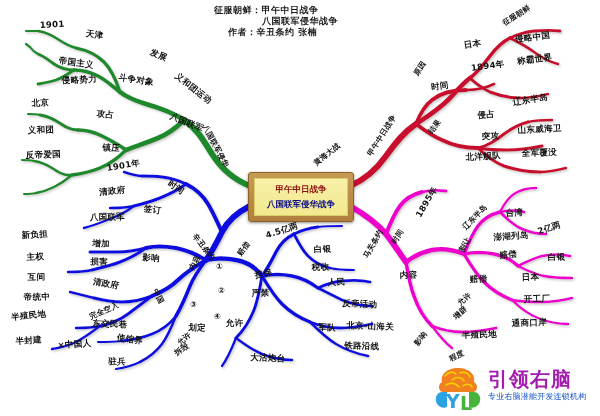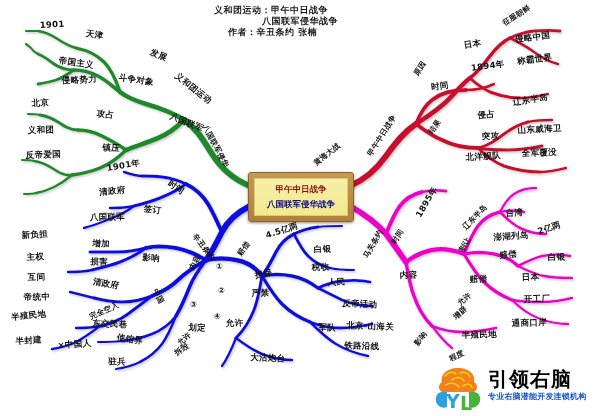--- a/index.html
+++ b/index.html
@@ -60,25 +60,25 @@
   #logo{
     position:absolute;left:432px;top:366px;width:160px;height:46px;
   }
   #logo .brain{
     position:absolute;left:0;top:0;width:52px;height:46px;
   }
   #logo .txt{
     position:absolute;left:56px;top:2px;
   }
   #logo .big{
-    font-size:20px;font-weight:bold;color:#000000;letter-spacing:1px;
+    font-size:20px;font-weight:bold;color:#a21caf;letter-spacing:1px;
     line-height:22px;white-space:nowrap;
   }
   #logo .tag{
-    font-size:8px;font-weight:bold;color:#1452c7;letter-spacing:.2px;
+    font-size:8px;font-weight:normal;color:#1452c7;letter-spacing:.2px;
     white-space:nowrap;margin-top:1px;
   }
 </style>
 </head>
 <body>
 
 <div id="root">
 
   <svg class="map" viewBox="0 0 600 416">
     <defs>
@@ -200,21 +200,21 @@
       <path d="M512,300 C522,302 532,302 542,302 C554,302 564,300 572,298" stroke-width="2.6"></path>
       <path d="M512,300 C520,308 528,314 538,318 C548,322 558,324 568,324" stroke-width="2.4"></path>
 
       <path d="M406,262 C408,274 410,286 414,296 C418,308 424,318 432,326" stroke-width="3.6"></path>
       <path d="M432,326 C442,330 452,332 462,332 C474,332 486,330 496,328" stroke-width="2.8"></path>
       <path d="M432,326 C438,334 444,342 452,348" stroke-width="2.4"></path>
     </g>
   </svg>
 
   <div class="hdr" style="left:214px;top:4px;">
-    <span>义和团运动：</span><span>甲午中日战争</span>
+    <span>征服朝鲜：</span><span>甲午中日战争</span>
   </div>
   <div class="hdr" style="left:262px;top:15px;">八国联军侵华战争</div>
   <div class="hdr" style="left:228px;top:26px;">
     <span>作者：</span><span>辛丑条约 张楠</span>
   </div>
 
   <div id="center-node">
     <div class="paper">
       <div class="ln">甲午中日战争</div>
       <div class="ln ln2">八国联军侵华战争</div>

